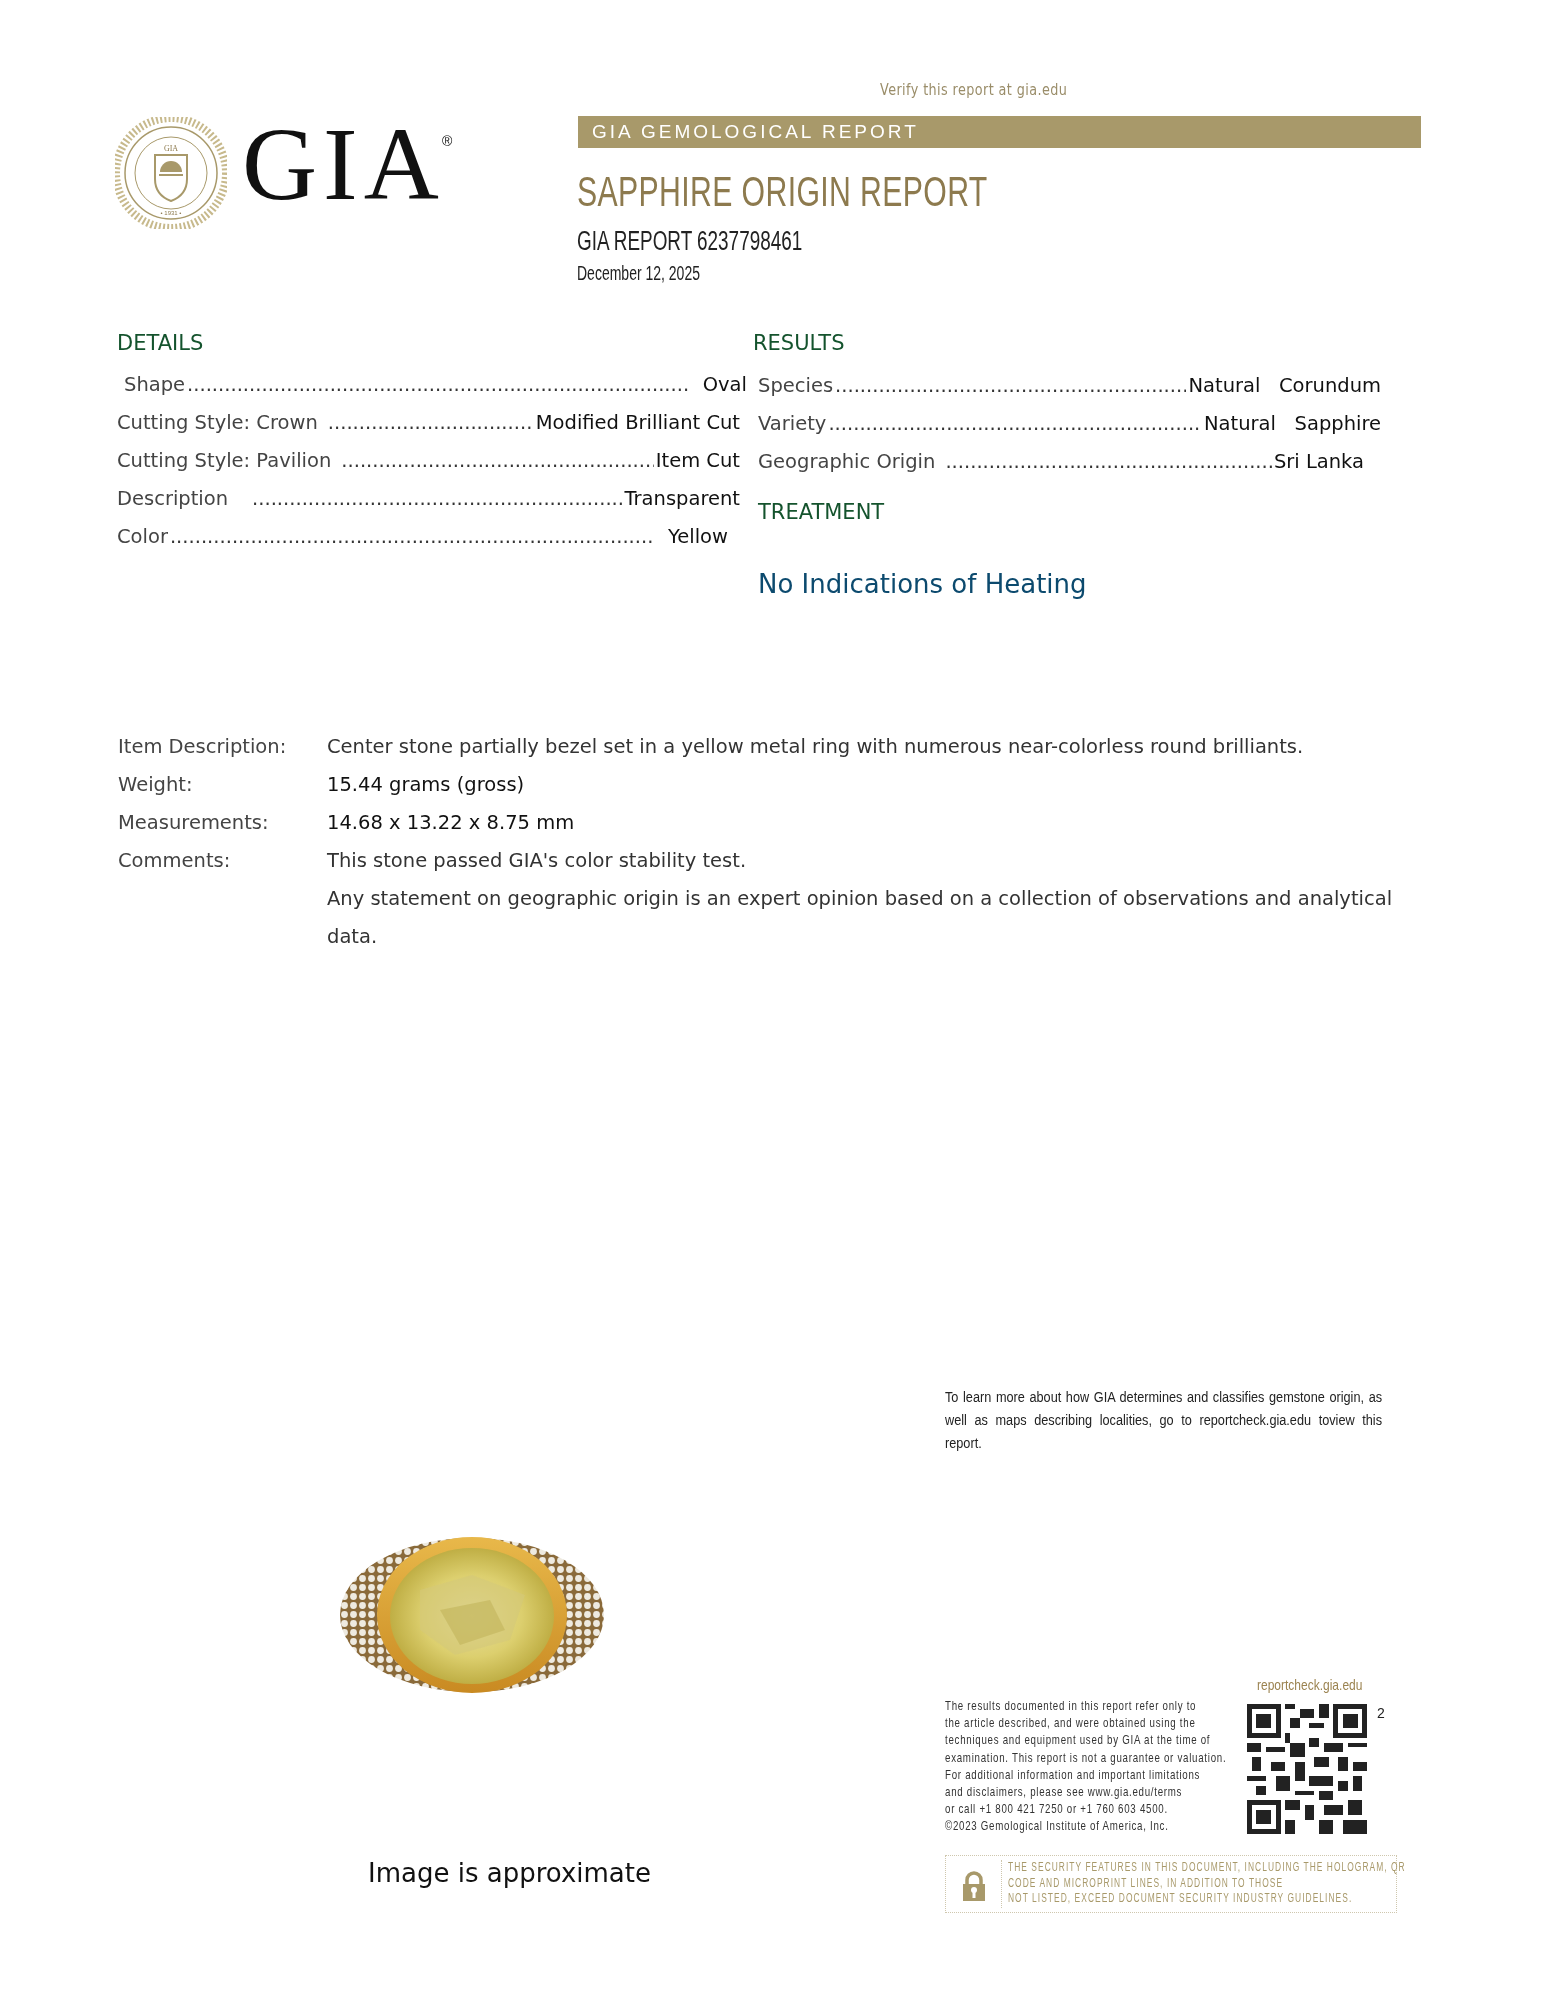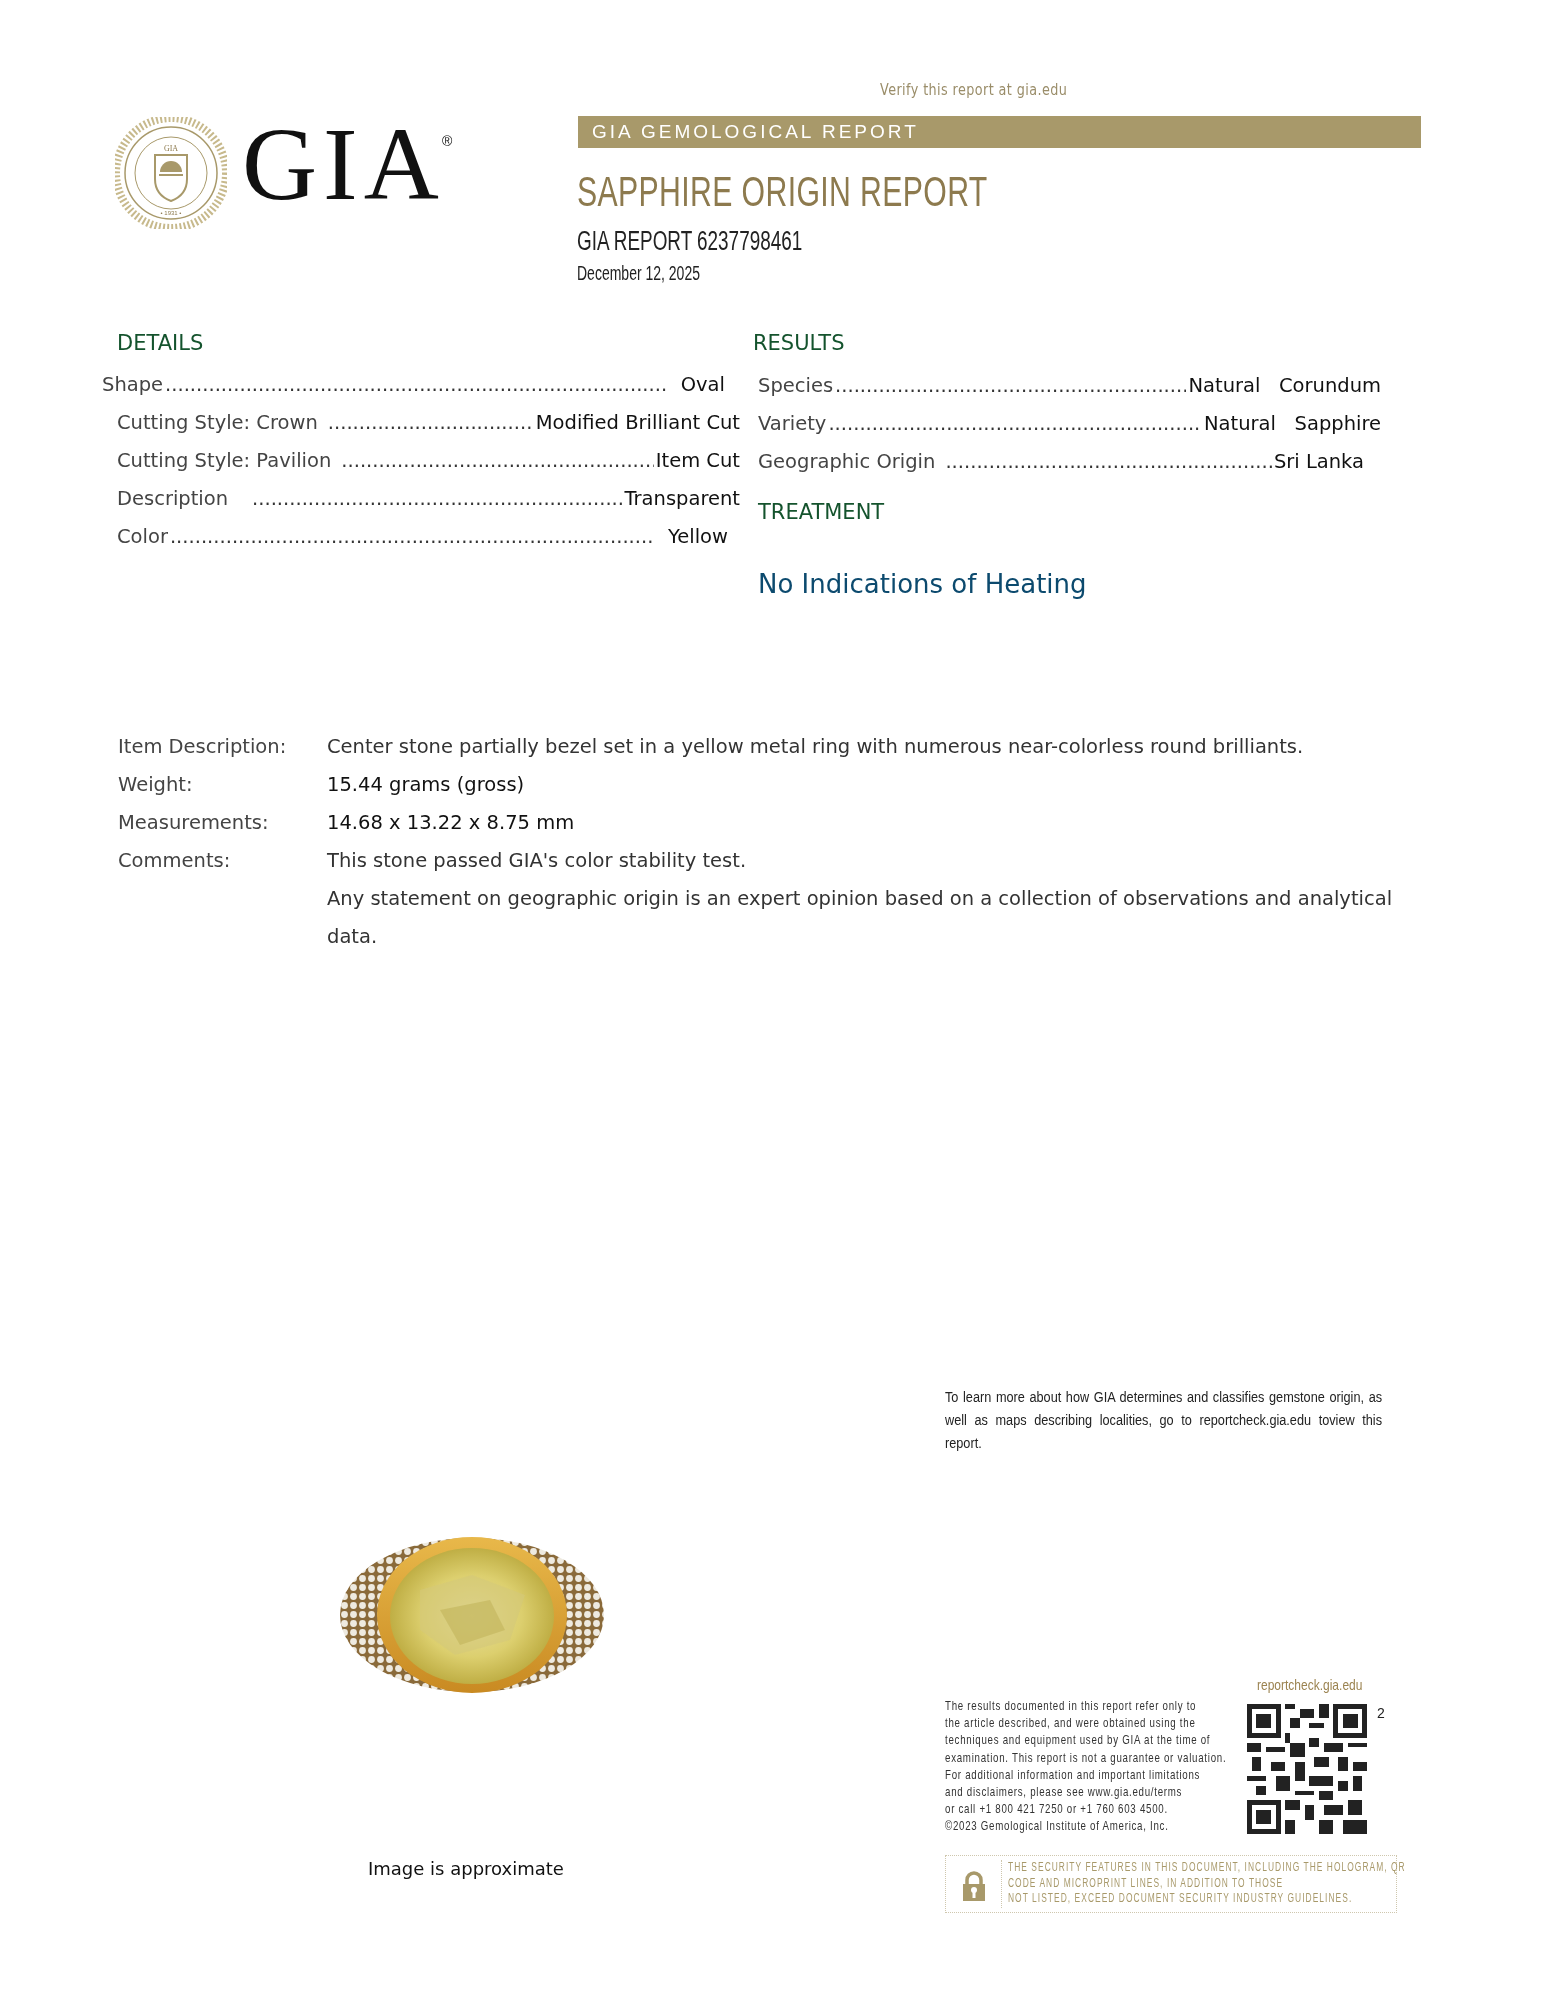--- a/index.html
+++ b/index.html
@@ -28,21 +28,21 @@
   .learn-inner{transform:scaleX(0.82);transform-origin:left top;width:533px;}
   .rc{left:1257px;top:1676px;font-size:15px;color:#9b8350;transform:scaleX(0.8);transform-origin:left top;white-space:nowrap;font-family:"Liberation Sans",sans-serif;}
   .discl{left:945px;top:1697px;font-size:13.5px;color:#333;line-height:17.2px;font-family:"Liberation Sans",sans-serif;letter-spacing:1px;white-space:nowrap;transform:scaleX(0.72);transform-origin:left top;}
   .qr{left:1246px;top:1704px;width:122px;height:130px;}
   .pgnum{left:1377px;top:1705px;font-size:14px;color:#222;font-family:"Liberation Sans",sans-serif;}
   .secbox{left:945px;top:1855px;width:450px;height:56px;border:1px dotted #cfc7ae;}
   .secbox .lock{position:absolute;left:15px;top:15px;width:26px;height:30px;}
   .secbox .divider{position:absolute;left:55px;top:4px;width:0;height:48px;border-left:1px dotted #cfc7ae;}
   .sectext{position:absolute;left:62px;top:4px;font-size:12px;line-height:15.5px;color:#a8996a;letter-spacing:1.5px;white-space:nowrap;transform:scaleX(0.7);transform-origin:left top;font-family:"Liberation Sans",sans-serif;}
   .ring{left:340px;top:1520px;width:265px;height:175px;}
-  .imgcap{left:368px;top:1858px;font-size:18px;color:#111;font-family:"DejaVu Sans",sans-serif;}
+  .imgcap{left:368px;top:1858px;font-size:26px;color:#111;font-family:"DejaVu Sans",sans-serif;}
 </style>
 </head>
 <body>
 
 <div class="abs verify">Verify this report at gia.edu</div>
 
 <svg class="abs seal" viewBox="0 0 112 112">
   <g fill="#b5a676">
     <circle cx="56" cy="56" r="55" fill="none" stroke="#c7b98c" stroke-width="8" stroke-dasharray="2 2.2"></circle>
     <circle cx="56" cy="56" r="46" fill="#fff" stroke="#a8996a" stroke-width="1.5"></circle>
@@ -58,21 +58,21 @@
 <div class="abs reg">®</div>
 
 <div class="abs goldbar">
   <span>GIA GEMOLOGICAL REPORT</span>
 </div>
 <div class="abs title">SAPPHIRE ORIGIN REPORT</div>
 <div class="abs repno">GIA REPORT 6237798461</div>
 <div class="abs date">December 12, 2025</div>
 
 <div class="abs sec-h" style="left:117px;top:331px;">DETAILS</div>
-<div class="row" style="left:102px;top:373px;width:623px;">
+<div class="row" style="left:124px;top:373px;width:623px;">
   <span class="lbl">Shape</span>
     <span class="dots"></span>
     <span class="val" style="margin-left:10px">Oval</span>
 </div>
 <div class="row" style="left:117px;top:411px;width:623px;">
   <span class="lbl">Cutting Style: Crown</span>
     <span class="dots" style="margin-left:10px"></span>
     <span class="val">Modified Brilliant Cut</span>
 </div>
 <div class="row" style="left:117px;top:449px;width:623px;">

